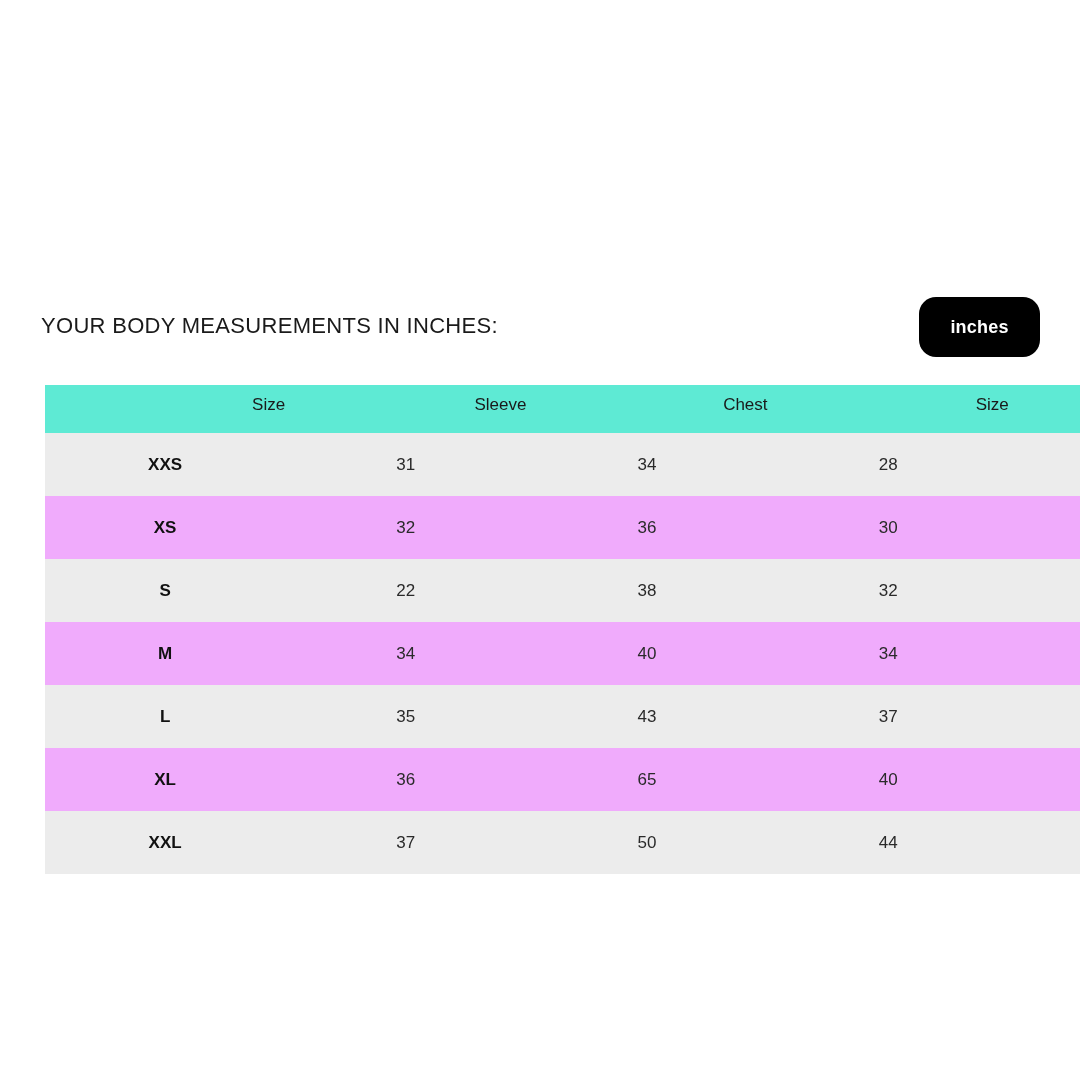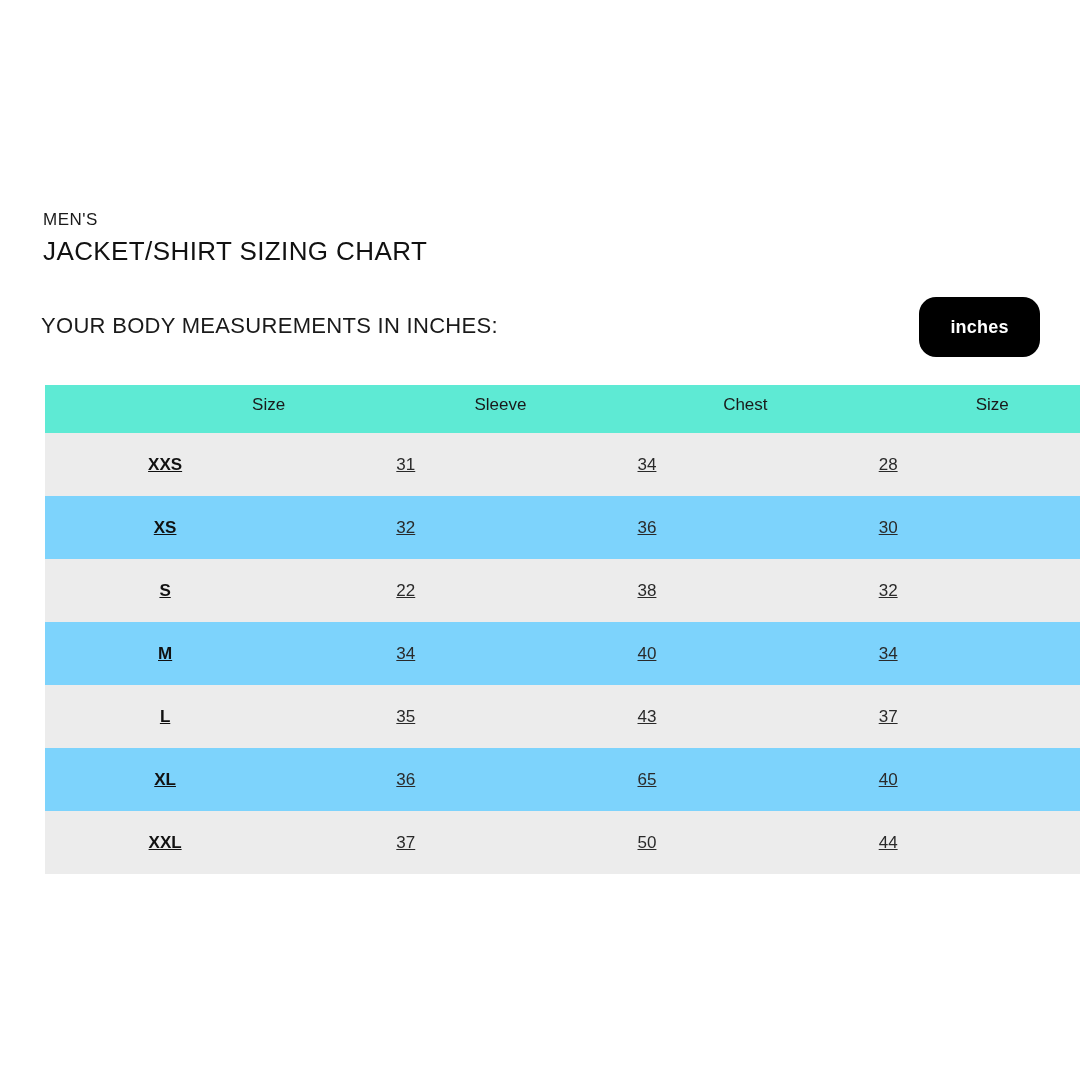--- a/index.html
+++ b/index.html
@@ -84,45 +84,40 @@
     padding: 10px 0 18px 0;
     background: #5eead4;
   }
   table.sizing td {
     font-size: 17px;
     color: #2a2a2a;
     text-align: center;
     height: 61px;
     font-weight: 400;
     border: none;
-    text-decoration: underline;
   }
   table.sizing td.size-cell {
     font-weight: 700;
     color: #111111;
   }
   table.sizing tr.shaded td {
     background: #ececec;
   }
   table.sizing tr.plain td {
-    background: #7dd3fc;
+    background: #f0abfc;
   }
   col.c-size { width: 240px; }
   col.c-data { width: 241px; }
   col.c-extra { width: 242px; }
 </style>
 </head>
 <body>
 
 <div class="page">
 
-  <div class="header-block">
-    <div class="eyebrow">MEN'S</div>
-    <div class="main-title">JACKET/SHIRT SIZING CHART</div>
-  </div>
 
   <div class="subtitle">YOUR BODY MEASUREMENTS IN INCHES:</div>
 
   <div class="unit-toggle">
     <span>inches</span>
   </div>
 
   <div class="table-wrap">
     <table class="sizing">
       <colgroup>

